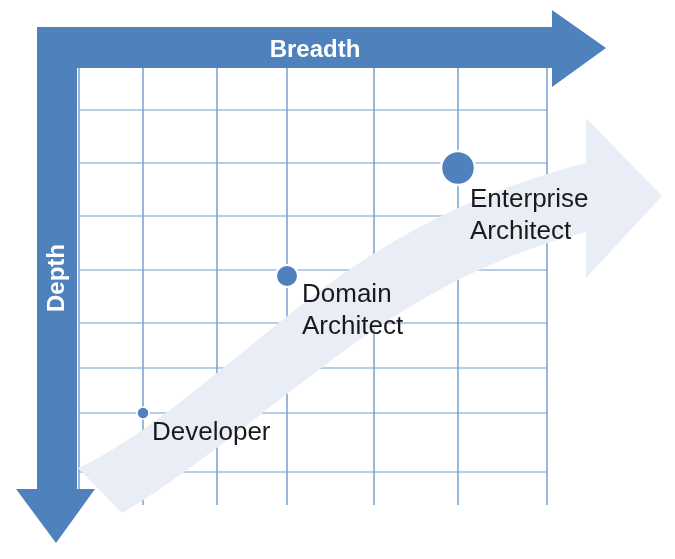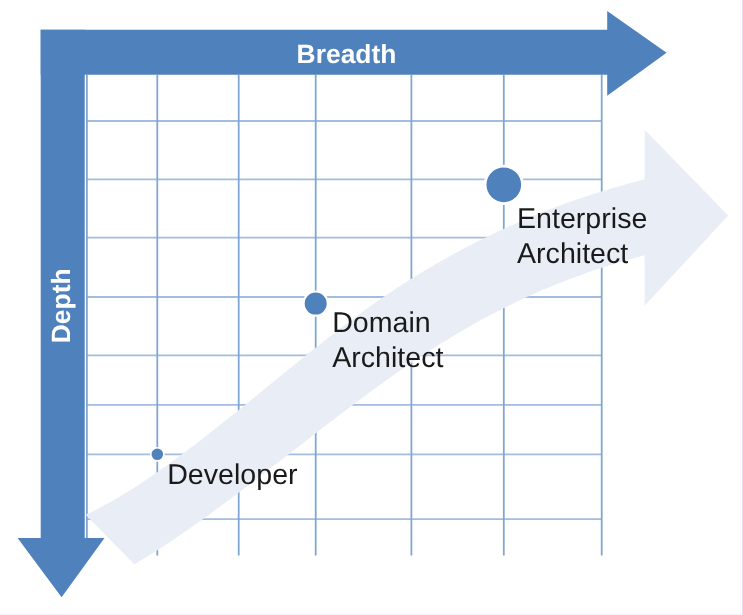--- a/index.html
+++ b/index.html
@@ -8,21 +8,21 @@
     padding: 0;
     background: #ffffff;
   }
   body {
     font-family: "Liberation Sans", sans-serif;
   }
   #diagram-root {
     position: relative;
     width: 675px;
     height: 559px;
-    background: #8b5cf6;
+    background: #fde047;
     overflow: hidden;
   }
   #diagram-svg {
     position: absolute;
     left: 0;
     top: 0;
     width: 675px;
     height: 559px;
     display: block;
   }

